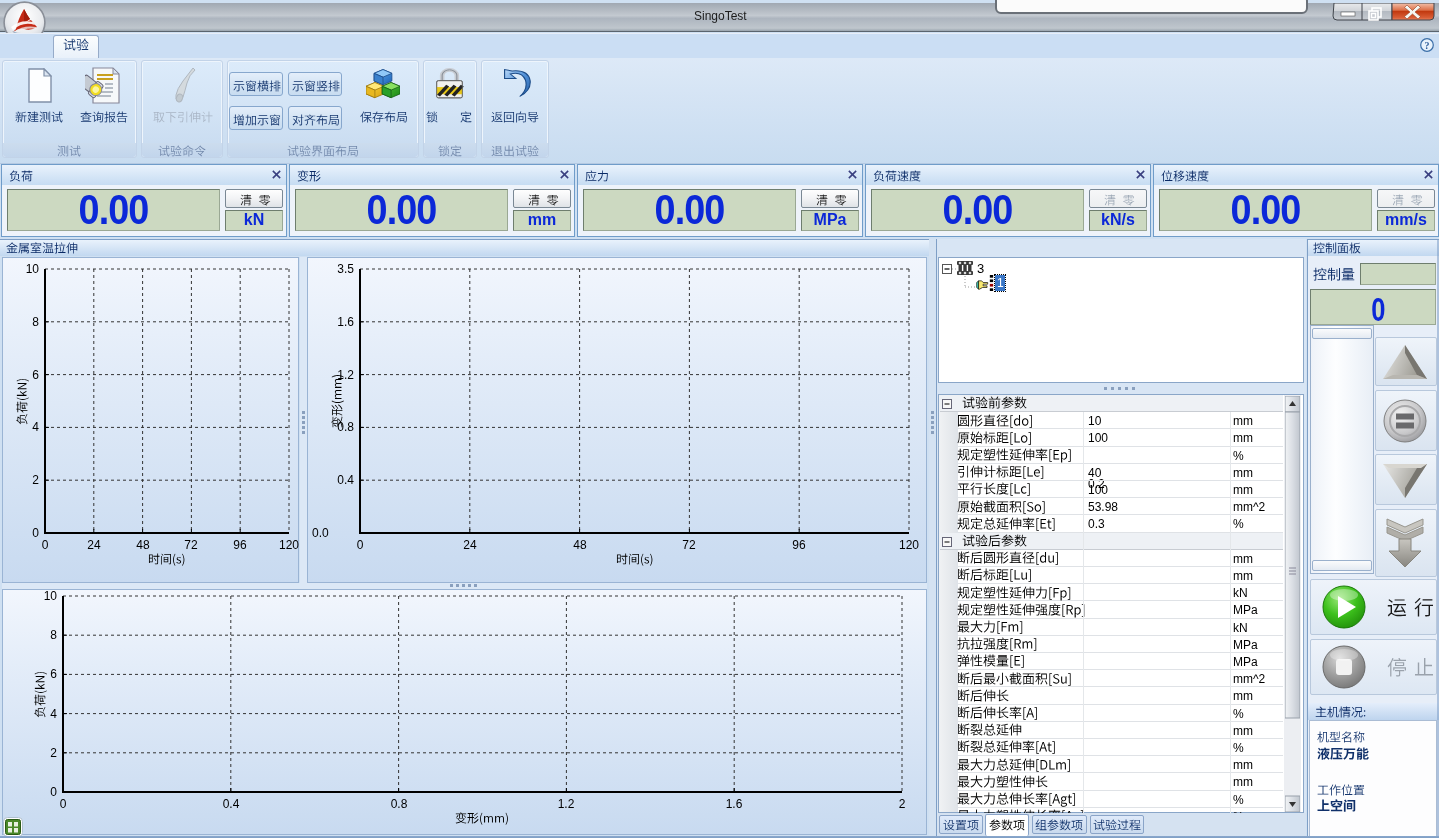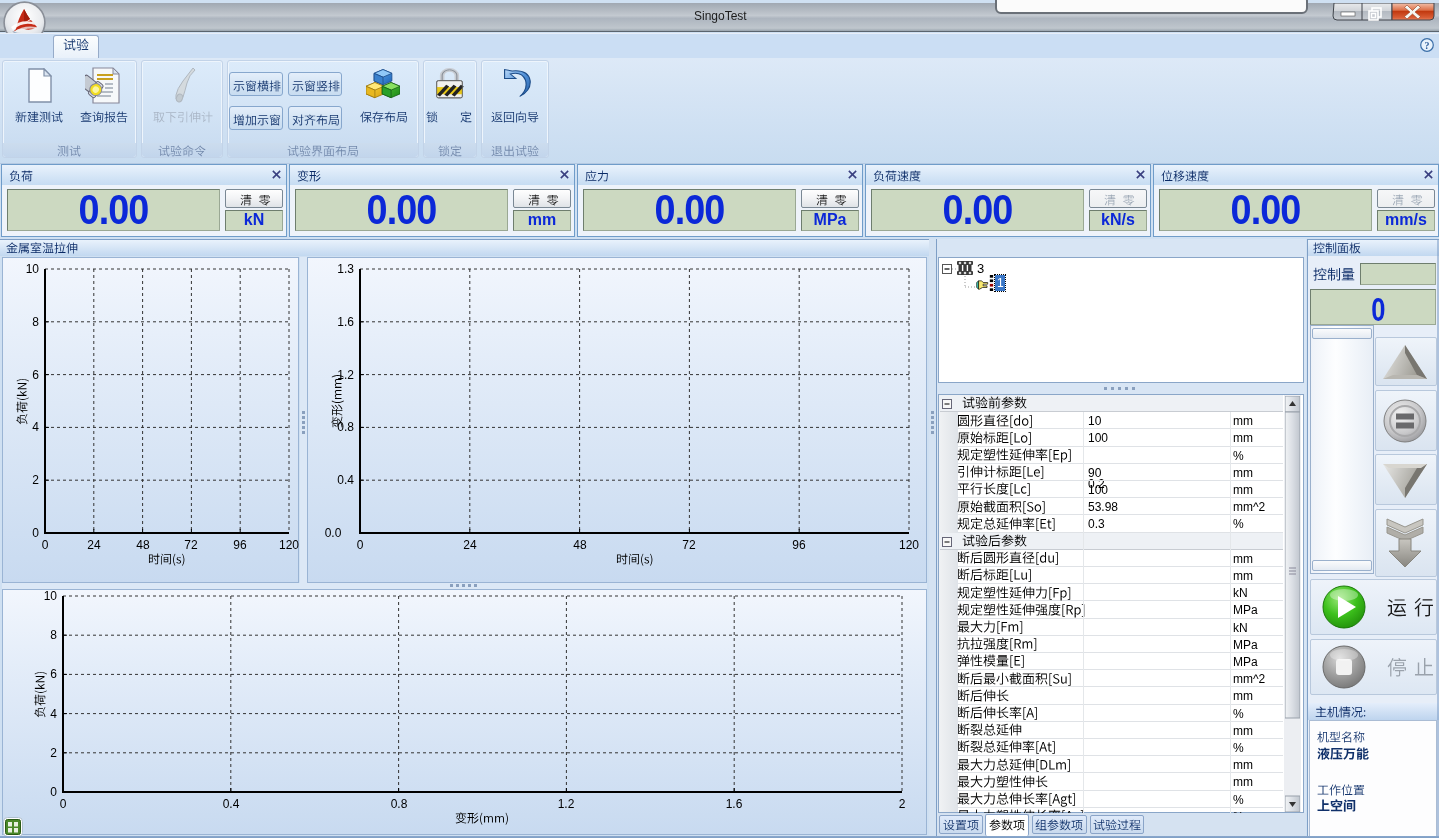--- a/index.html
+++ b/index.html
@@ -634,26 +634,26 @@
       <line x1="0" y1="52.8" x2="4" y2="52.8" stroke="#000"></line>
 <line x1="0" y1="0" x2="0" y2="264" stroke="#000" stroke-width="2"></line>
 <line x1="-1" y1="264" x2="549" y2="264" stroke="#000" stroke-width="2"></line>
 </svg>
     <div class="axlab" style="left:340px;top:535px;width:40px;text-align:center;">0</div>
     <div class="axlab" style="left:450px;top:535px;width:40px;text-align:center;">24</div>
     <div class="axlab" style="left:560px;top:535px;width:40px;text-align:center;">48</div>
     <div class="axlab" style="left:669px;top:535px;width:40px;text-align:center;">72</div>
     <div class="axlab" style="left:779px;top:535px;width:40px;text-align:center;">96</div>
     <div class="axlab" style="left:889px;top:535px;width:40px;text-align:center;">120</div>
-    <div class="axlab" style="left:312px;top:523px;width:42px;text-align:center;">0.0</div>
+    <div class="axlab" style="left:312px;top:523px;width:42px;text-align:left;">0.0</div>
     <div class="axlab" style="left:312px;top:470px;width:42px;text-align:right;">0.4</div>
     <div class="axlab" style="left:312px;top:417px;width:42px;text-align:right;">0.8</div>
     <div class="axlab" style="left:312px;top:365px;width:42px;text-align:right;">1.2</div>
     <div class="axlab" style="left:312px;top:312px;width:42px;text-align:right;">1.6</div>
-    <div class="axlab" style="left:312px;top:259px;width:42px;text-align:right;">1.3</div>
+    <div class="axlab" style="left:312px;top:259px;width:42px;text-align:right;">3.5</div>
     <svg style="position:absolute;left:615.75px;top:547.52px;overflow:visible" width="37.5" height="15.6" viewBox="0 -104 312.5 130" fill="#000">
       <use href="#g65F6" x="0"></use>
       <use href="#g95F4" x="100"></use>
       <use href="#g0028" x="200"></use>
       <use href="#g0073" x="233.1"></use>
       <use href="#g0029" x="279.4"></use>
     </svg>
     <div style="position:absolute;left:329px;top:425.012px;transform:rotate(-90deg);transform-origin:0 0;">
       <svg style="overflow:visible" width="54.0" height="15.6" viewBox="0 -104 450.2 130" fill="#000">
         <use href="#g53D8" x="0"></use>
@@ -862,21 +862,21 @@
       <use href="#g5F15" x="0"></use>
       <use href="#g4F38" x="100"></use>
       <use href="#g8BA1" x="200"></use>
       <use href="#g6807" x="300"></use>
       <use href="#g8DDD" x="400"></use>
       <use href="#g005B" x="500"></use>
       <use href="#g004C" x="533.1"></use>
       <use href="#g0065" x="586.8"></use>
       <use href="#g005D" x="641.7"></use>
     </svg>
-    <div style="position:absolute;left:1088px;top:463px;font:12px 'Liberation Sans';color:#000;">90</div>
+    <div style="position:absolute;left:1088px;top:463px;font:12px 'Liberation Sans';color:#000;">40</div>
     <div style="position:absolute;left:1233px;top:463px;font:12px 'Liberation Sans';color:#000;">mm</div>
     <div style="position:absolute;left:958px;top:494.2px;width:325px;height:1px;background:#dfe2e6;"></div>
     <svg style="position:absolute;left:957px;top:477.48px;overflow:visible" width="74.2" height="16.9" viewBox="0 -104 570.5 130" fill="#000">
       <use href="#g5E73" x="0"></use>
       <use href="#g884C" x="100"></use>
       <use href="#g957F" x="200"></use>
       <use href="#g5EA6" x="300"></use>
       <use href="#g005B" x="400"></use>
       <use href="#g004C" x="433.1"></use>
       <use href="#g0063" x="486.8"></use>

